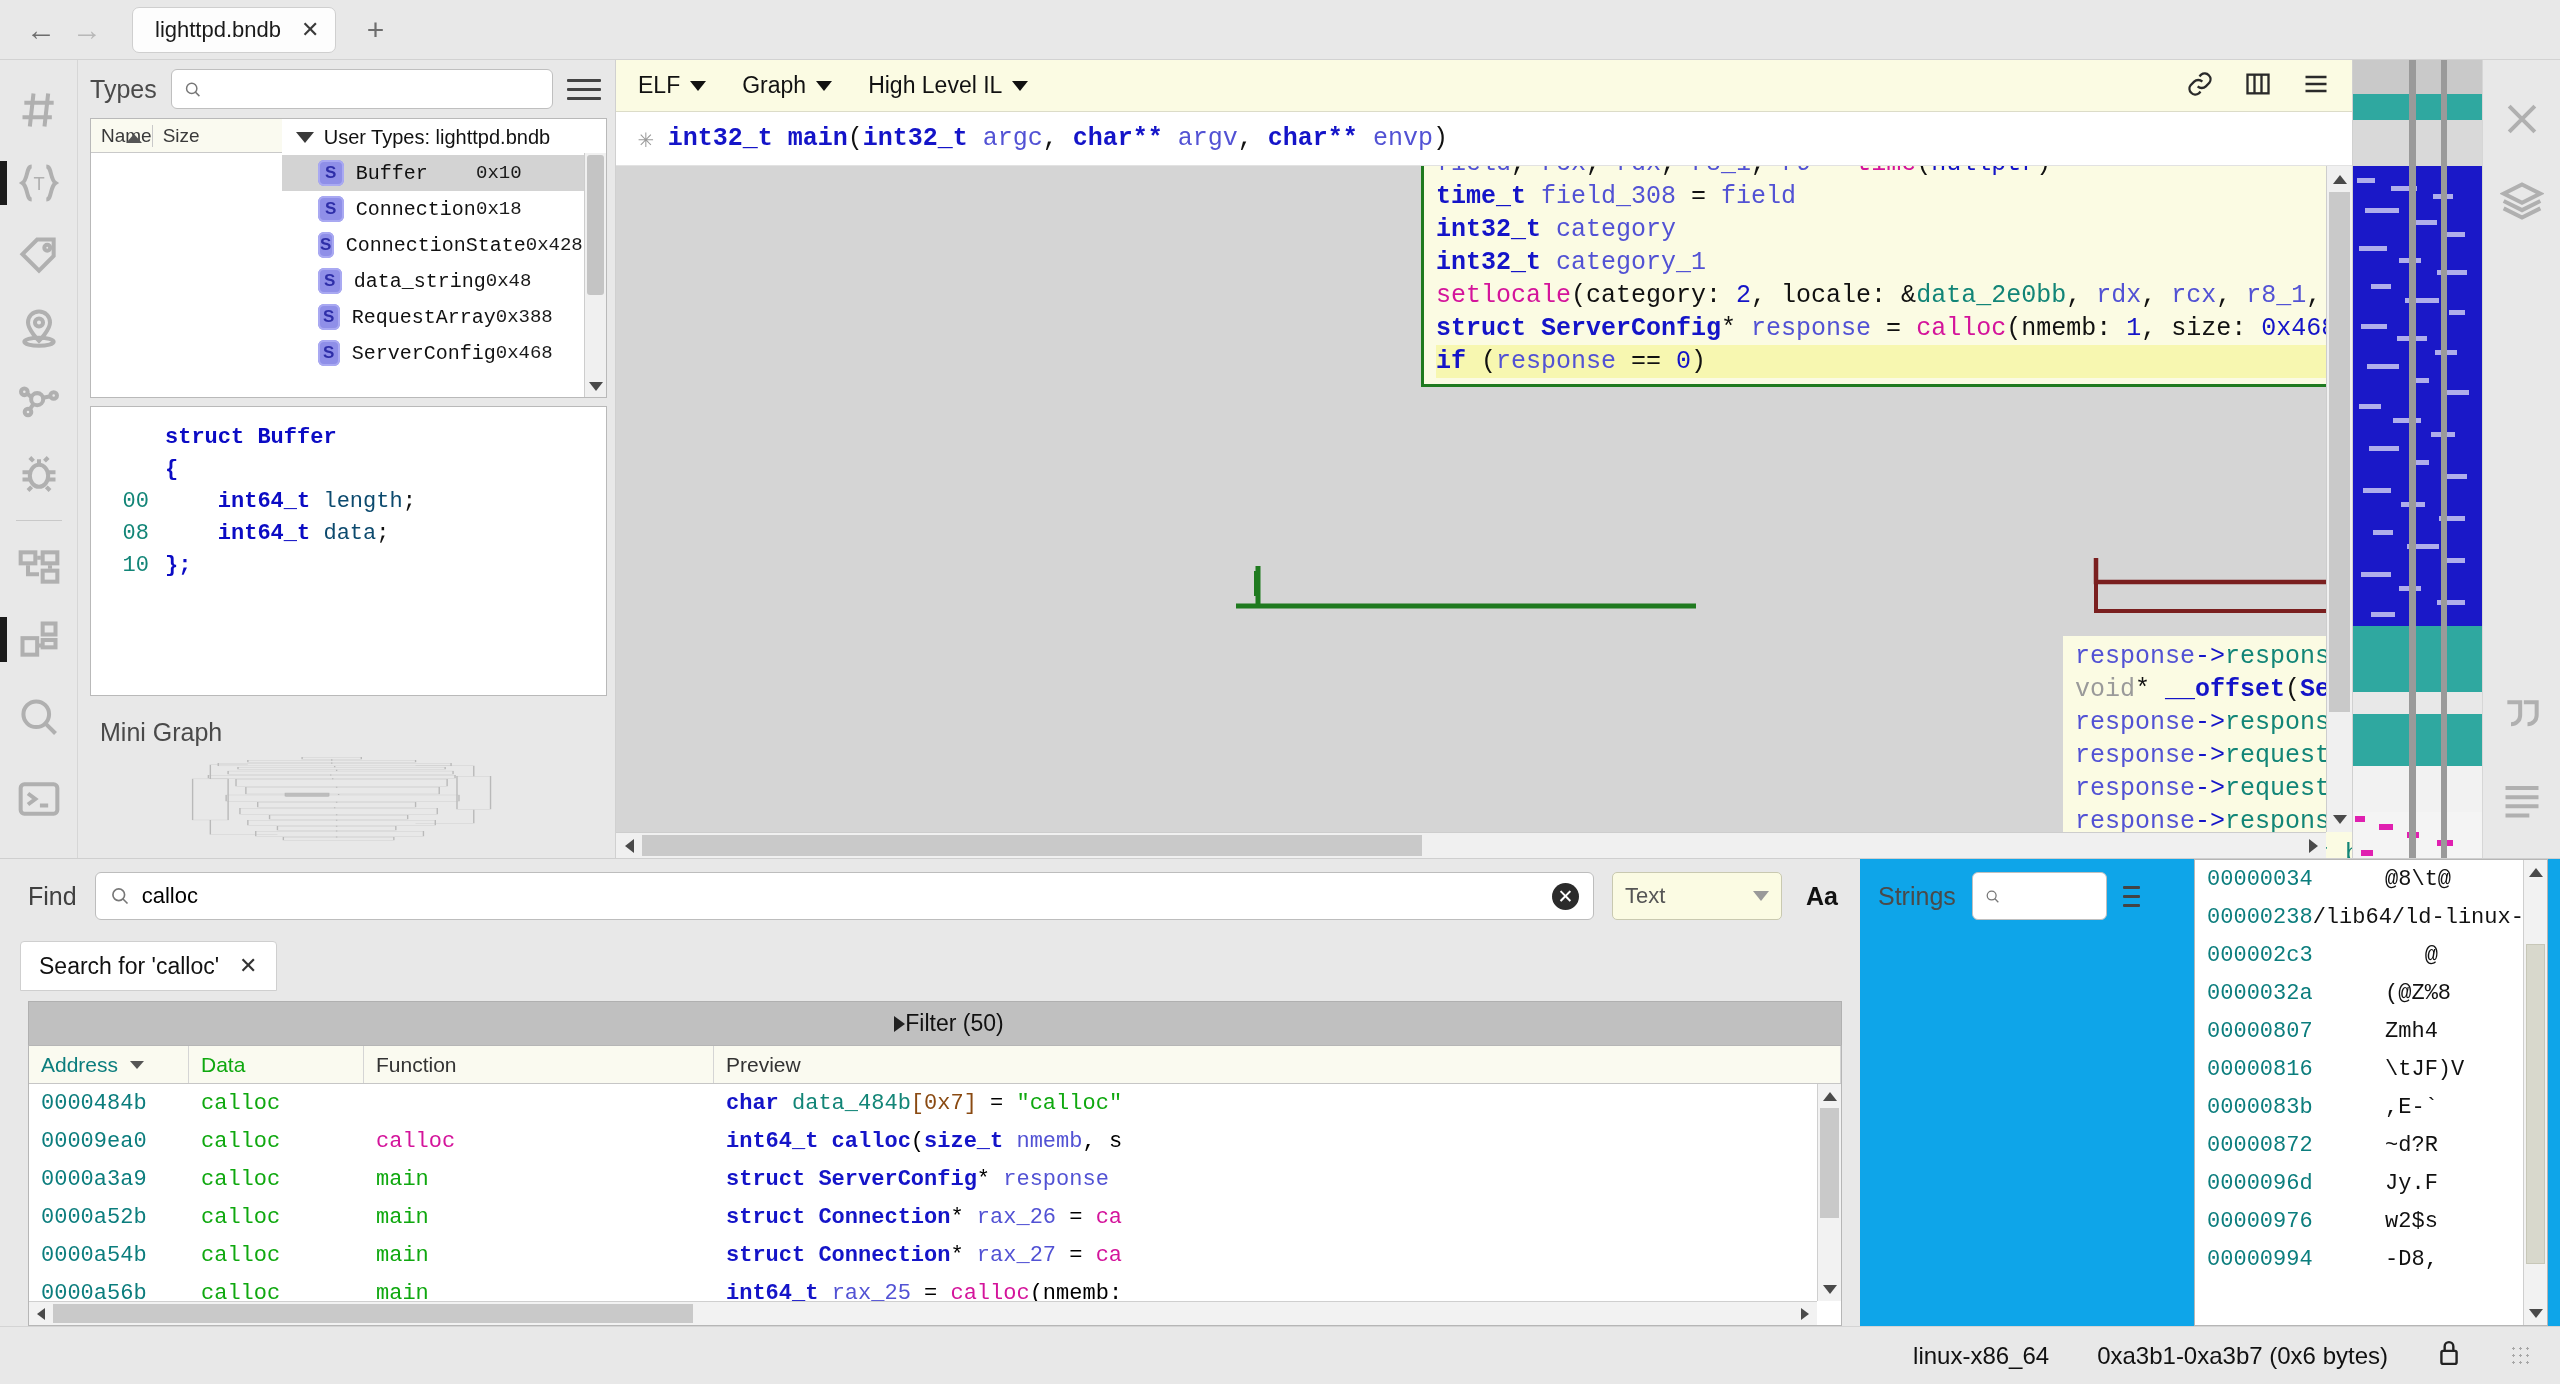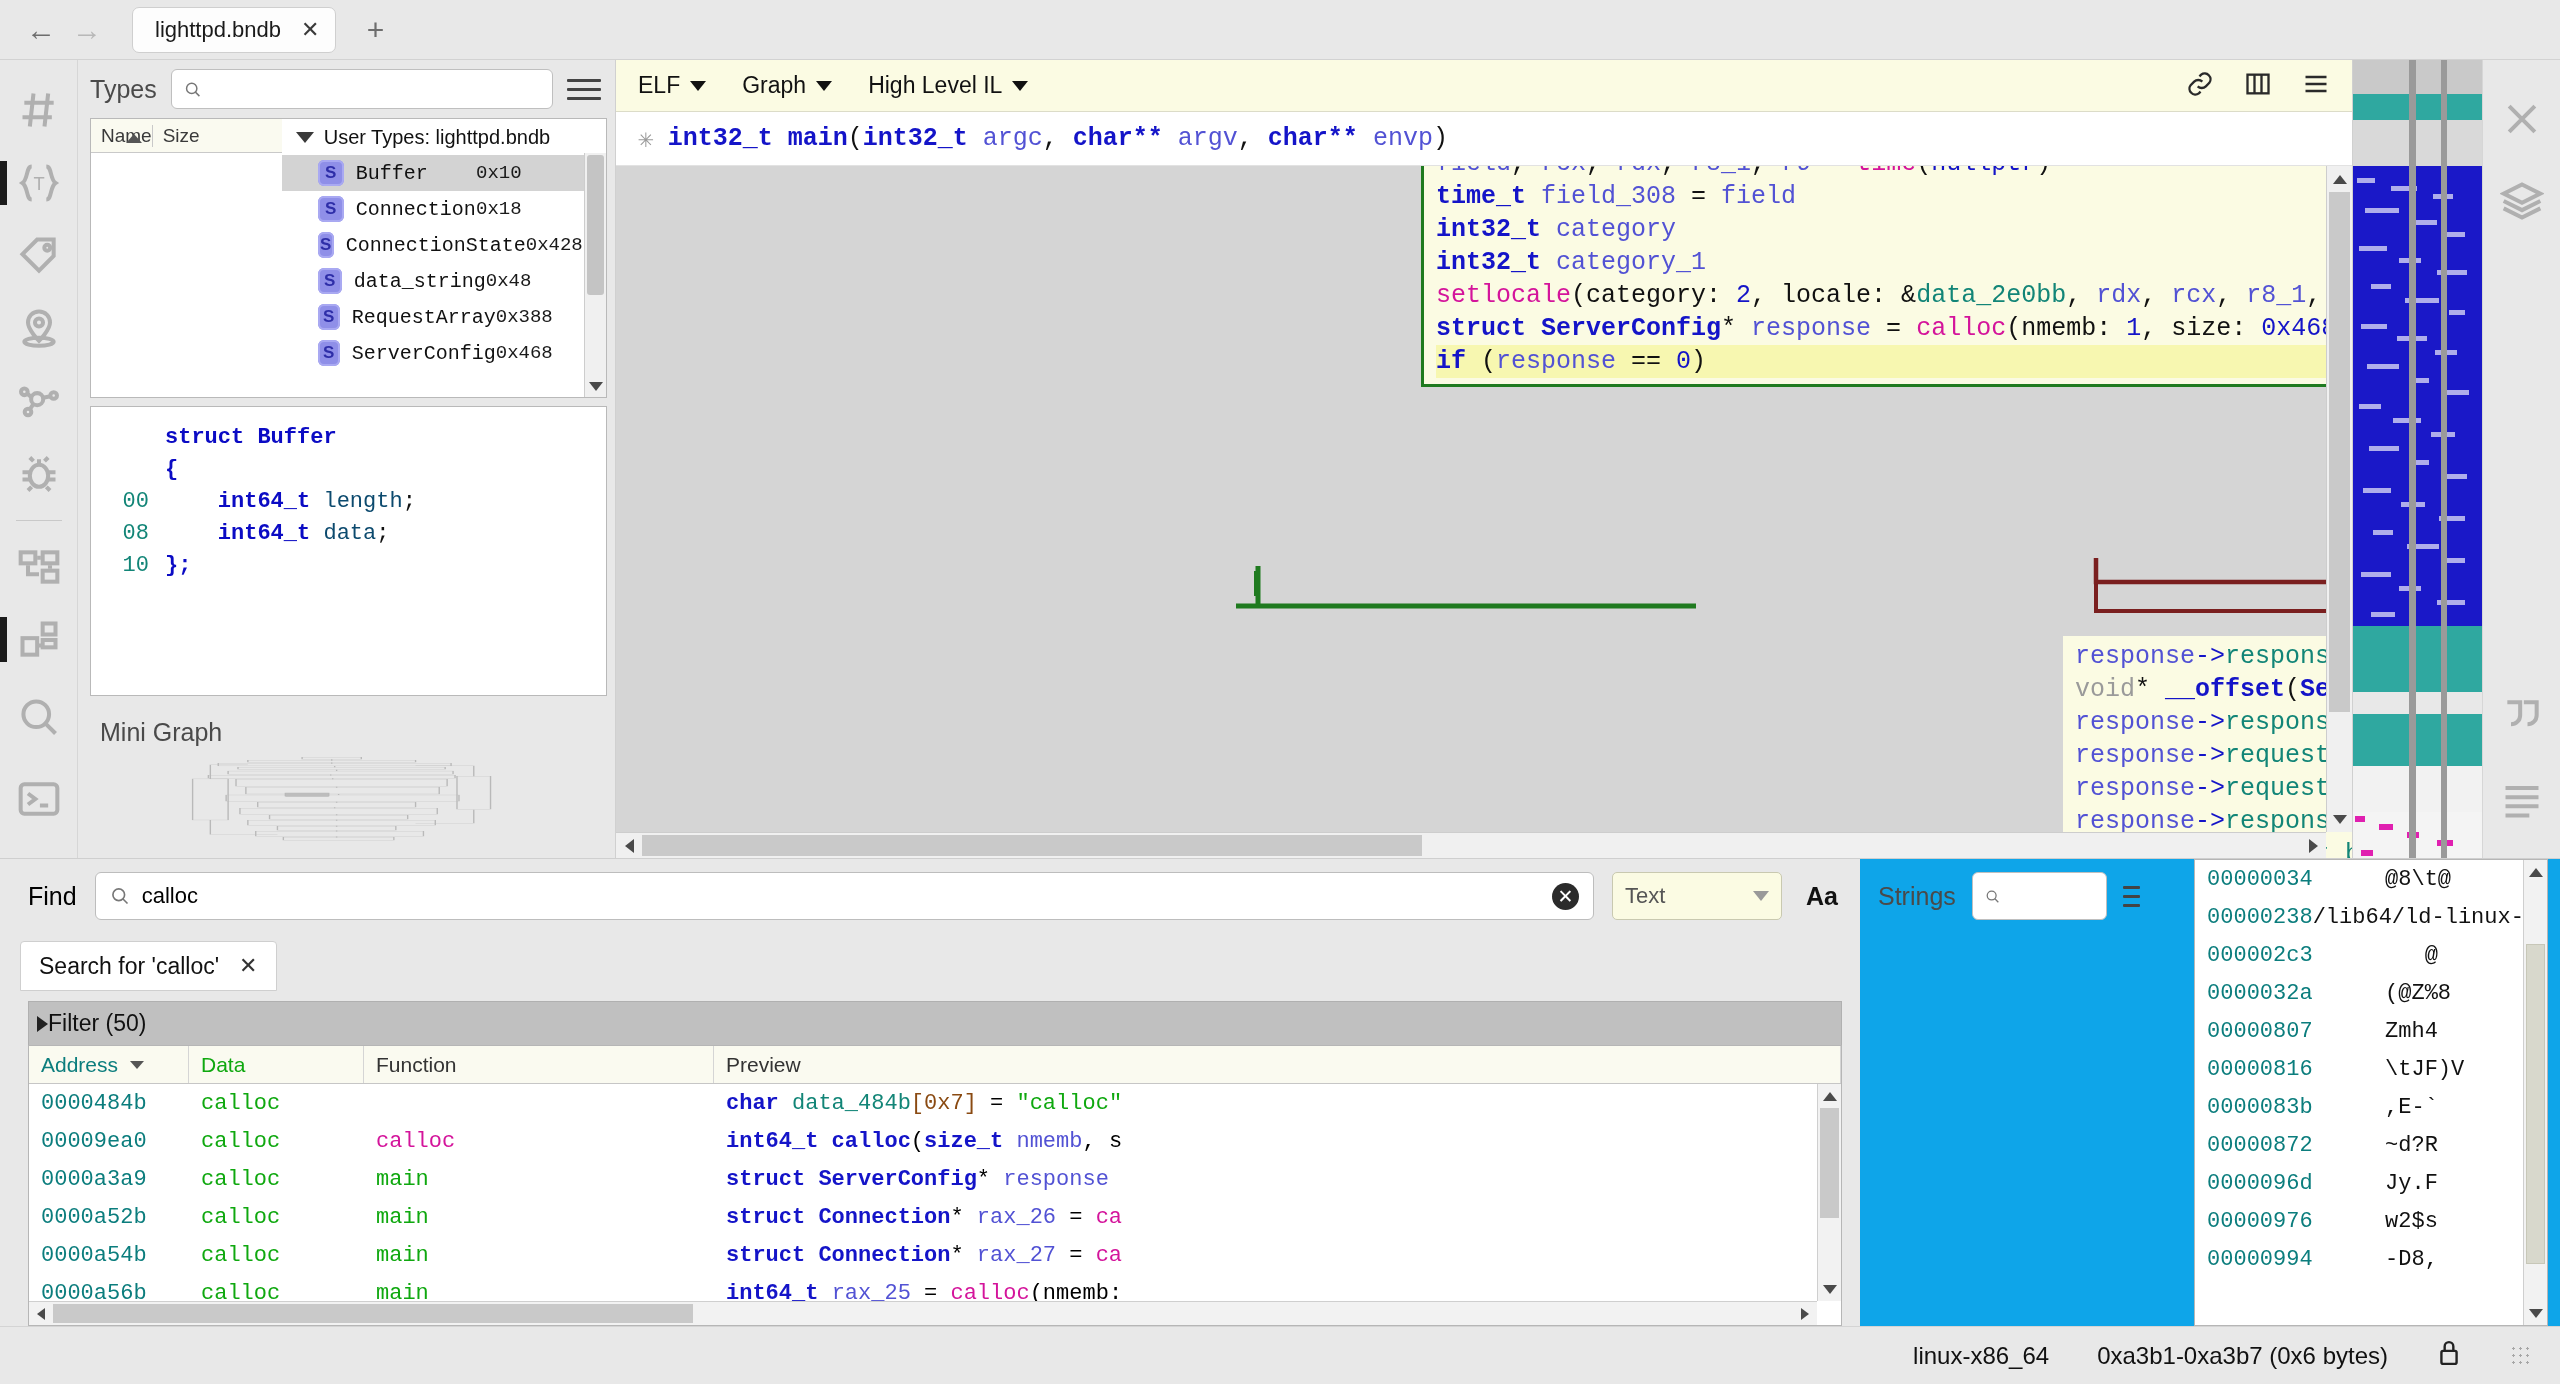--- a/index.html
+++ b/index.html
@@ -135,41 +135,41 @@
   .minimap { width: 130px; flex:0 0 130px; background:#f4f4f4; border-left:1px solid #d0d0d0; position:relative; overflow:hidden;}
 
   
   .rrail { width:78px; flex:0 0 78px; background:#e8e8e8; border-left:1px solid #d6d6d6;
            display:flex; flex-direction:column; align-items:center; padding-top: 18px; }
 
   
   .bottom { height: 468px; flex:0 0 468px; display:flex; background:#e8e8e8; border-top:1px solid #cfcfcf; }
   .findpanel { flex:1 1 auto; display:flex; flex-direction:column; min-width:0; }
   .findrow { height: 74px; display:flex; align-items:center; gap:18px; padding: 0 16px 0 28px; }
-  .findlabel { font-size:25px; color:#000000; }
+  .findlabel { font-size:25px; color:#404040; }
   .findinput { flex:1 1 auto; height:48px; background:#fff; border:1px solid #bdbdbd; border-radius:6px;
                display:flex; align-items:center; padding: 0 14px; gap:12px; }
   .findinput svg { width:20px; height:20px; stroke:#777; fill:none; stroke-width:2; }
   .findinput input { flex:1 1 auto; border:none; outline:none; font-size:22px; background:transparent;
                      font-family:"Liberation Sans",sans-serif; }
   .clearbtn { width:27px;height:27px;border-radius:50%;background:#2b2b2b;color:#fff;
               display:flex;align-items:center;justify-content:center;font-size:19px; }
   .selbox { width:170px; height:48px; background:#fbfbe3; border:1px solid #c9c9b0; border-radius:5px;
             display:flex; align-items:center; padding: 0 12px; font-size:22px; color:#555; }
   .selcaret { margin-left:auto; width:0;height:0;border-left:8px solid transparent;border-right:8px solid transparent;border-top:10px solid #999; }
   .aa { font-size:25px; color:#111; font-weight:bold; padding: 0 6px; }
 
   .chiprow { padding: 8px 0 10px 20px; }
   .chip { display:inline-flex; align-items:center; gap:20px; height:50px; background:#fff;
           border:1px solid #cfcfcf; border-radius:4px 4px 0 0; padding: 0 18px; font-size:23px; color:#111; }
   .chip .x { font-size:22px; color:#333; }
 
   .filterbar { height:44px; background:#c0c0c0; display:flex; align-items:center; 
-               padding-left:8px; font-size:23px; color:#111; margin: 0 18px 0 28px;
-               border:1px solid #b0b0b0; border-bottom:none; }
+               padding-left:28px; font-size:23px; color:#111; margin: 0 18px 0 28px;
+               border:1px solid #b0b0b0; border-bottom:none;justify-content:center; }
   .fcaret { width:0;height:0;border-top:8px solid transparent;border-bottom:8px solid transparent;border-left:11px solid #222; }
 
   .restable { margin: 0 18px 0 28px; flex:1 1 auto; background:#fff; border:1px solid #b6b6b6;
               display:flex; flex-direction:column; min-height:0; position:relative; }
   .rt-head { display:flex; height:38px; background:#fafaf0; border-bottom:1px solid #c6c6c6; font-size:21px; color:#333;}
   .rt-head div { display:flex; align-items:center; padding-left:12px; border-right:1px solid #d5d5d5; }
   .rt-body { flex:1 1 auto; overflow:hidden; font-family:"Liberation Mono", monospace; font-size:22px; }
   .rt-row { display:flex; height:38px; align-items:center; white-space:nowrap; }
   .rt-row > div { padding-left:12px; overflow:hidden; }
   .c-addr { width:160px; color:#0b7d7d; }

